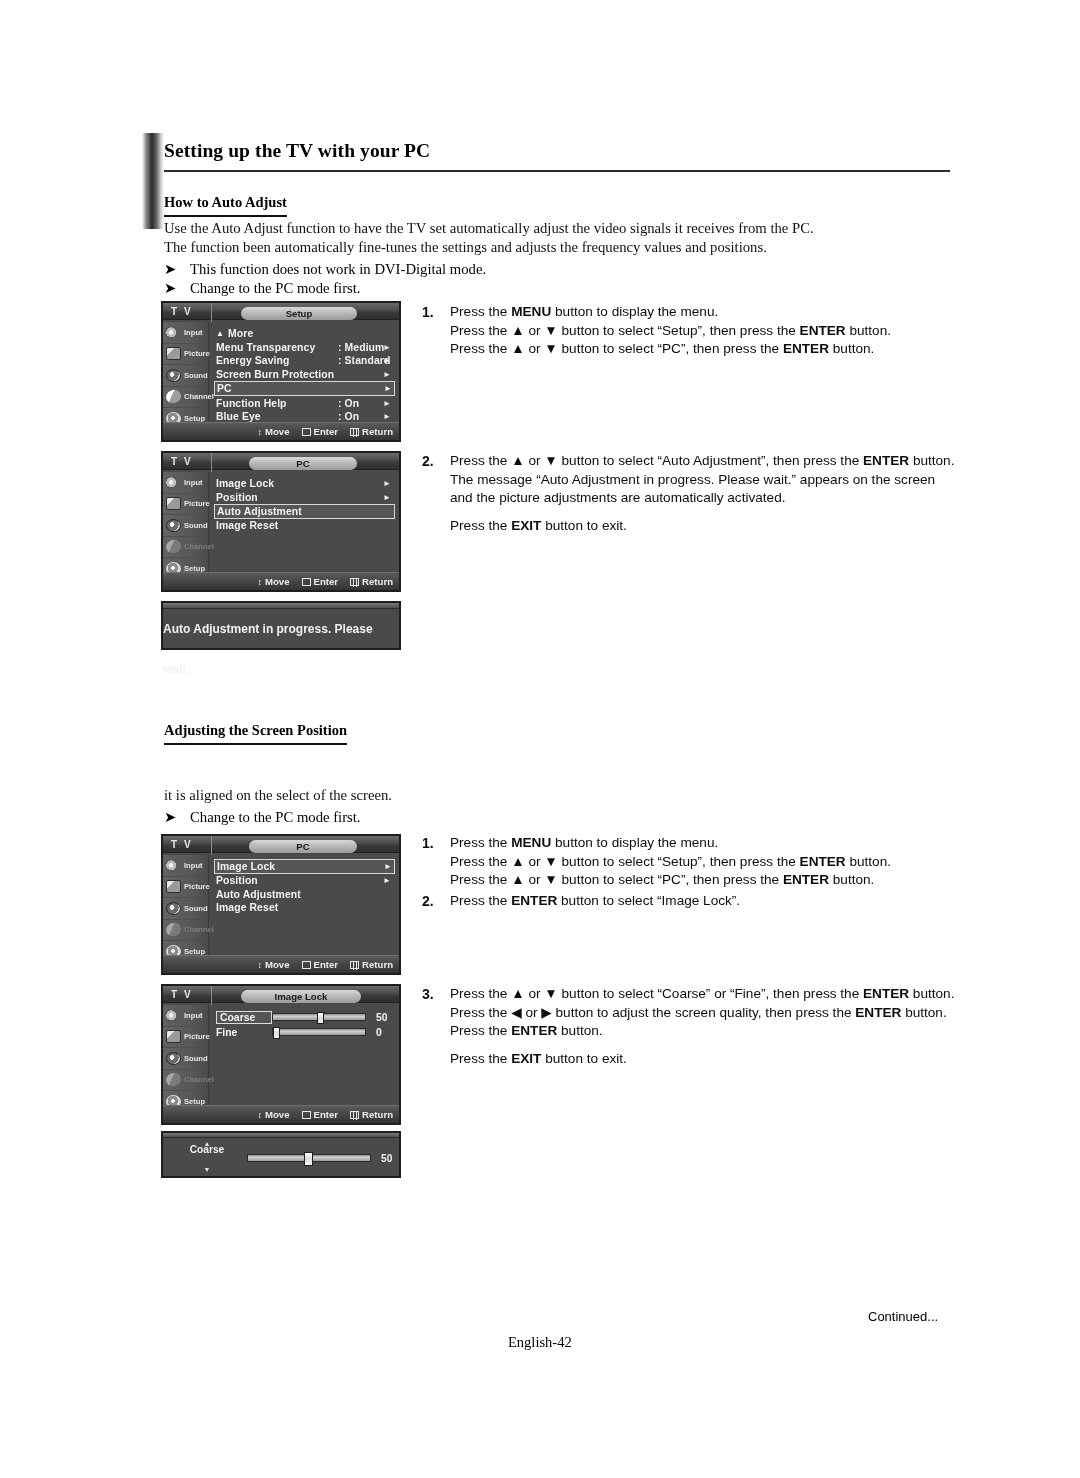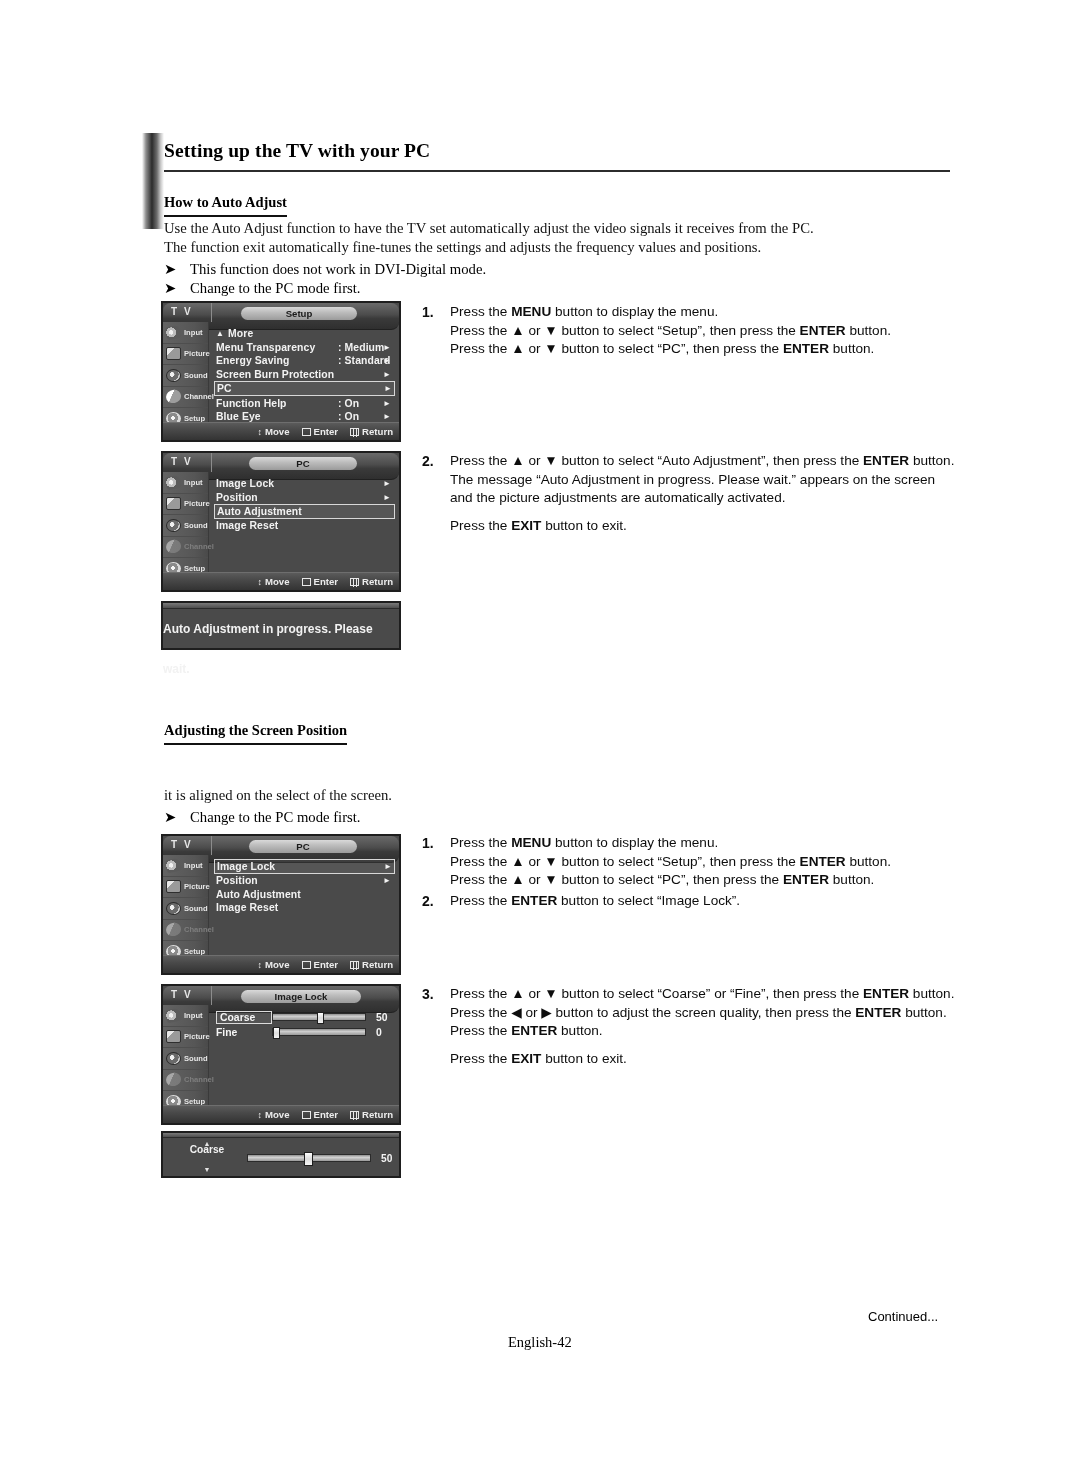--- a/index.html
+++ b/index.html
@@ -70,24 +70,23 @@
   
   .osd {
     position:absolute;
     width:240px; height:141px;
     background:#4a4a4a;
     border:2px solid #1e1e1e;
     font-family:"Liberation Sans", sans-serif;
     overflow:hidden;
   }
   .osd-top {
-    position:absolute; left:0; top:0; width:100%; height:27px;
+    position:absolute; left:0; top:0; width:100%; height:17px;
     background:linear-gradient(to bottom,#6a6a6a 0%,#4c4c4c 45%,#3a3a3a 60%,#2f2f2f 100%);
     border-bottom:1px solid #202020;
-    border-radius:8px;
   }
   .osd-tv {
     position:absolute; left:8px; top:3px;
     color:#e8e8e8; font-size:10px; font-weight:bold; letter-spacing:2px;
   }
   .osd-tvsep { position:absolute; left:48px; top:0; width:1px; height:19px; background:#8c8c8c; }
   .osd-pill {
     position:absolute; top:3.5px; height:13px;
     background:linear-gradient(to bottom,#d9d9d9 0%,#bdbdbd 40%,#9b9b9b 100%);
     border-radius:7px;
@@ -209,21 +208,21 @@
   <div class="edge-bar"></div>
 
   <div class="title-wrap">
     <div class="page-title">Setting up the TV with your PC</div>
     <div class="title-rule"></div>
   </div>
 
   <div class="sec-head" style="left:164px; top:194px;">How to Auto Adjust</div>
 
   <div class="body-text" style="left:164px; top:219px; width:800px;">Use the Auto Adjust function to have the TV set automatically adjust the video signals it receives from the PC.</div>
-  <div class="body-text" style="left:164px; top:238px; width:800px;">The function exit automatically fine-tunes the settings and adjusts the frequency values and positions.</div>
+  <div class="body-text" style="left:164px; top:238px; width:800px;">The function been automatically fine-tunes the settings and adjusts the frequency values and positions.</div>
 
   <div class="bullet-row" style="left:164px; top:260px;">
     <span class="arw">➤</span><span>This function does not work in DVI-Digital mode.</span>
   </div>
   <div class="bullet-row" style="left:164px; top:279px;">
     <span class="arw">➤</span><span>Change to the PC mode first.</span>
   </div>
 
   <div class="osd" style="left:161px; top:301px;">
     <div class="osd-top">

